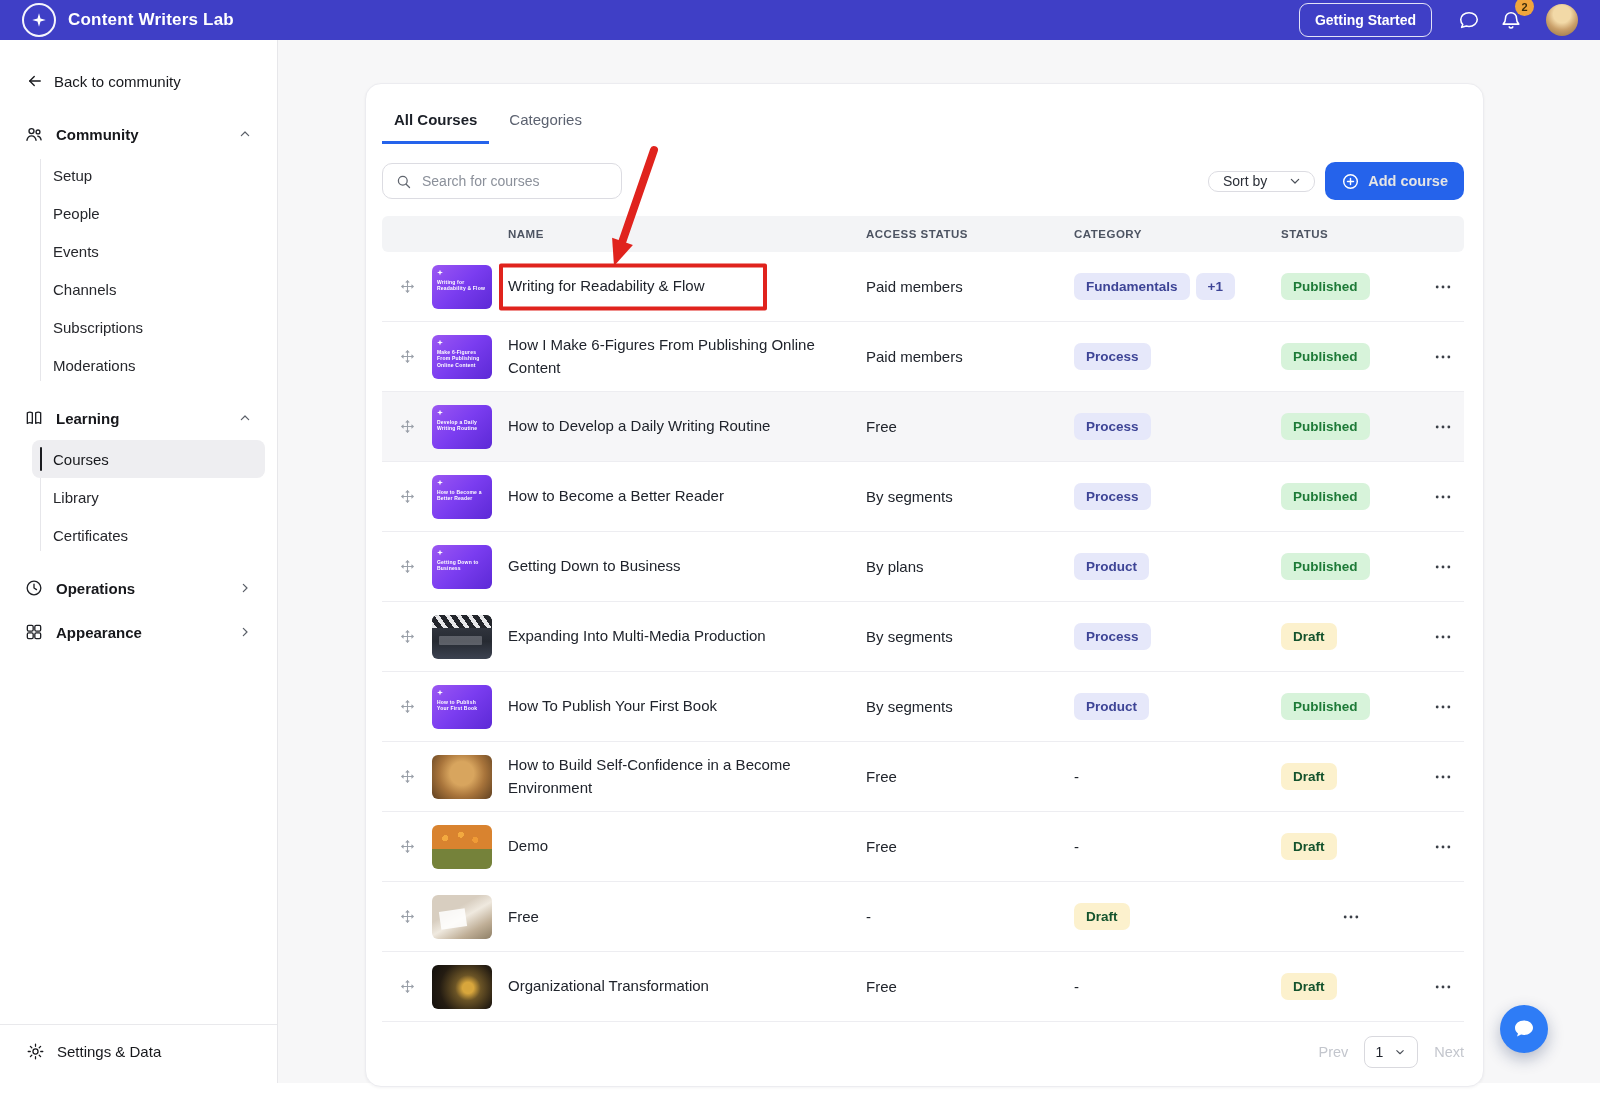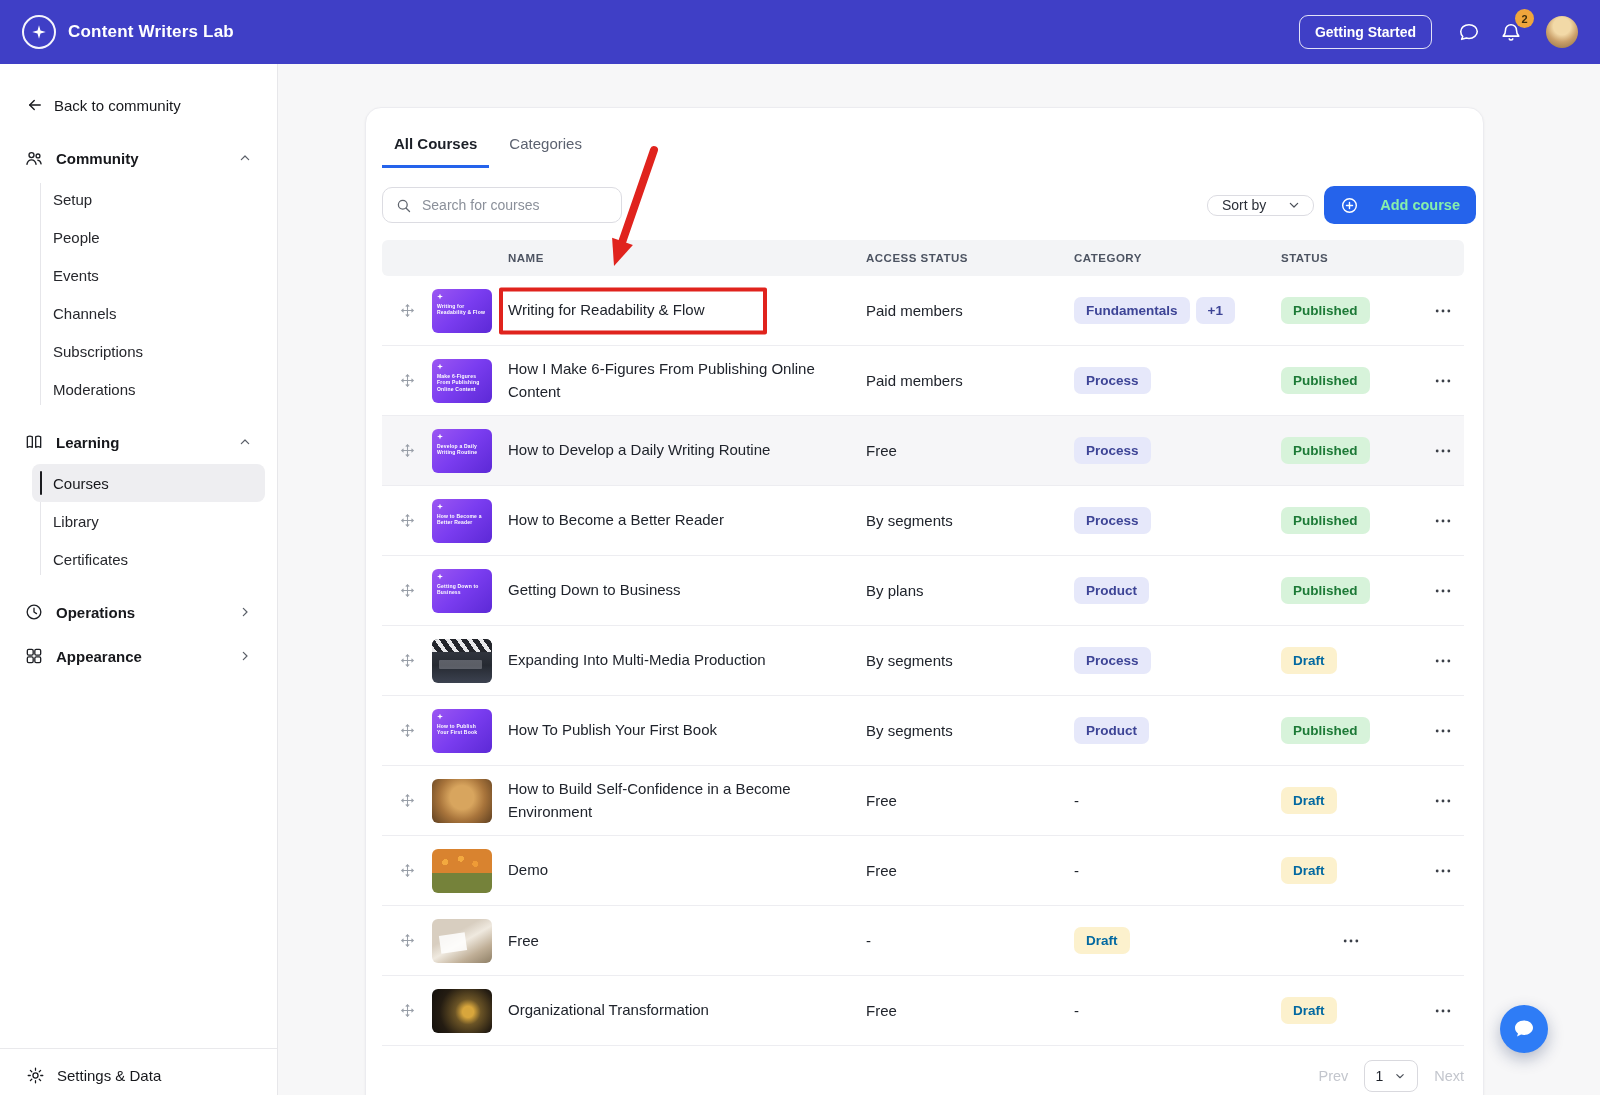--- a/index.html
+++ b/index.html
@@ -1,20 +1,20 @@
 <!DOCTYPE html>
 <html><head>
 <meta charset="utf-8">
 <style>
   *{box-sizing:border-box}
   html,body{width:1600px;height:1095px;margin:0;overflow:hidden}
   body{font-family:"Liberation Sans",sans-serif;background:#fff;position:relative;color:#20242c}
 
   
-  .topbar{height:64px;background:#3F3FC6;display:flex;align-items:center;padding:0 22px;gap:12px}
+  .topbar{height:40px;background:#3F3FC6;display:flex;align-items:center;padding:0 22px;gap:12px}
   .logo{width:34px;height:34px;border:2px solid rgba(255,255,255,.95);border-radius:50%;display:flex;align-items:center;justify-content:center;flex:none;cursor:pointer}
   .brand{color:#fff;font-size:17px;font-weight:700;letter-spacing:.2px}
   .tb-spacer{flex:1}
   .gs-btn{background:transparent;border:1px solid rgba(255,255,255,.85);border-radius:9px;color:#fff;font-family:inherit;font-size:14px;font-weight:600;padding:8px 15px;cursor:pointer;margin-right:10px}
   .tb-icon{position:relative;background:none;border:0;padding:4px;display:flex;cursor:pointer}
   .badge{position:absolute;top:-8px;right:-8px;min-width:19px;height:19px;border-radius:10px;background:#F0A63C;color:#3f2e0a;font-size:11px;font-weight:700;display:flex;align-items:center;justify-content:center;padding:0 5px}
   .avatar{width:32px;height:32px;border-radius:50%;margin-left:8px;cursor:pointer;background:radial-gradient(circle at 50% 32%,#f2d9a7 0 32%,#caa06a 58%,#8c6b42 100%)}
 
   
   .shell{display:flex;height:1043px}
@@ -32,44 +32,44 @@
   .subitem.selected{background:#eeeef1;font-weight:500;color:#17181c}
   .subitem.selected::before{content:'';position:absolute;left:8px;top:7px;bottom:7px;width:2px;border-radius:2px;background:#1b1c20}
   .side-footer{margin-top:auto;border-top:1px solid #e9e9ec;padding:17px 26px 22px;display:flex;align-items:center;gap:12px;font-size:15px;color:#17181c;cursor:pointer}
 
   
   .main{flex:1;background:#f7f7f8;position:relative}
   .card{margin:43px 116px 0 87px;background:#fff;border:1px solid #ececf0;border-radius:16px;box-shadow:0 1px 3px rgba(16,24,40,.05)}
   .tabs{display:flex;gap:8px;padding:18px 16px 0}
   .tab{padding:9px 12px 13px;font-size:15px;color:#5c6270;border-bottom:3px solid transparent;cursor:pointer}
   .tab.active{color:#1b1f27;font-weight:700;border-bottom-color:#2563eb}
-  .controls{display:flex;align-items:center;margin:18px 7px 0 16px}
+  .controls{display:flex;align-items:center;margin:18px 19px 0 16px}
   .search{display:flex;align-items:center;width:240px;height:36px;border:1px solid #dcdce2;border-radius:10px;background:#fff}
   .search-ic{display:flex;margin:0 8px 0 12px}
   .search input{flex:1;border:0;outline:0;background:none;font-family:inherit;font-size:14px;color:#1b1f27;padding-right:10px;min-width:0}
   .search input::placeholder{color:#8b909a}
   .right-controls{margin-left:auto;display:flex;align-items:center;gap:10px}
   .sortby{display:flex;align-items:center;gap:20px;height:21px;padding:0 11px 0 14px;background:#fff;border:1px solid #dcdce2;border-radius:10px;font-family:inherit;font-size:14px;color:#2b2f38;cursor:pointer}
-  .add-course{display:flex;align-items:center;gap:21px;height:38px;padding:0 16px;background:#2563eb;border:0;border-radius:10px;color:#86efac;font-family:inherit;font-size:14.5px;font-weight:600;cursor:pointer}
+  .add-course{display:flex;align-items:center;gap:8px;height:38px;padding:0 16px;background:#2563eb;border:0;border-radius:10px;color:#e5e5e5;font-family:inherit;font-size:14.5px;font-weight:600;cursor:pointer}
 
   .thead,.trow{display:grid;grid-template-columns:50px 76px 358px 208px 207px 140px 1fr;align-items:center}
   .thead{margin:16px 19px 0 16px;height:36px;background:#f3f4f6;border-radius:6px}
   .th{font-size:11.5px;font-weight:700;color:#4d5462;letter-spacing:.5px}
   .tbody{margin:0 19px 0 16px}
   .trow{min-height:70px;border-bottom:1px solid #ededf1}
   .trow.highlighted{background:#f6f6f8}
   .cell{display:flex;align-items:center}
   .drag{justify-content:center;cursor:grab}
   .name-cell{position:relative;padding-right:28px;font-size:15px;color:#20242c;line-height:1.5;cursor:pointer}
   .access{font-size:15px;color:#20242c}
   .cats{gap:6px}
   .chip{display:inline-flex;align-items:center;height:27px;padding:0 12px;border-radius:7px;font-size:13.5px;font-weight:600;white-space:nowrap}
   .chip.cat{background:#e6e8fa;color:#3d4496}
   .chip.status.published{background:#d7f3da;color:#1d7a37}
-  .chip.status.draft{background:#fcf1cd;color:#0369a1}
+  .chip.status.draft{background:#fcf1cd;color:#14532d}
   .dash{font-size:15px;color:#20242c}
   .more{justify-content:center;cursor:pointer}
 
   
   .thumb{width:60px;height:44px;border-radius:6px;overflow:hidden;position:relative;flex:none}
   .purple-gradient{background:linear-gradient(135deg,#9b57f2 0%,#7b3df0 48%,#5c29d6 100%)}
   .thumb-star{position:absolute;left:5px;top:5px;width:6px;height:6px;background:#fff;clip-path:polygon(50% 0,62% 38%,100% 50%,62% 62%,50% 100%,38% 62%,0 50%,38% 38%)}
   .thumb-label{position:absolute;left:5px;top:14px;right:4px;color:#fff;font-size:5px;line-height:1.3;font-weight:600;letter-spacing:.2px;overflow:hidden}
   .clapperboard-photo{background:linear-gradient(180deg,#30343d 30%,#262a32 60%,#3c4250 100%)}
   .clapperboard-photo::before{content:'';position:absolute;top:0;left:0;right:0;height:13px;background:repeating-linear-gradient(55deg,#e8e8ea 0 4px,#23252b 4px 9px)}

